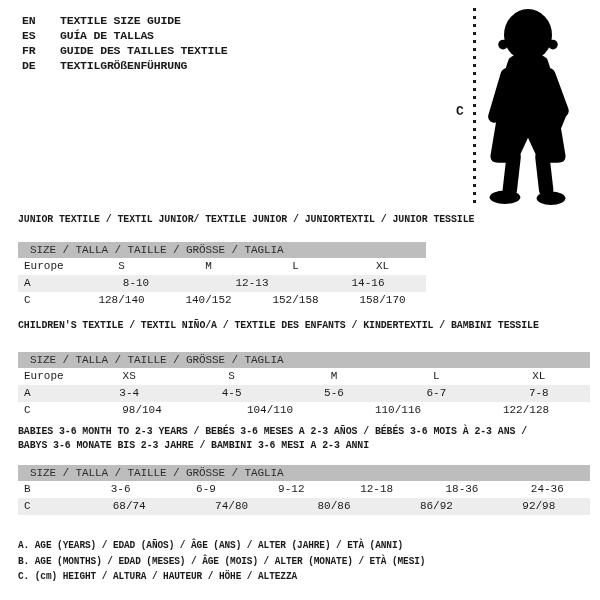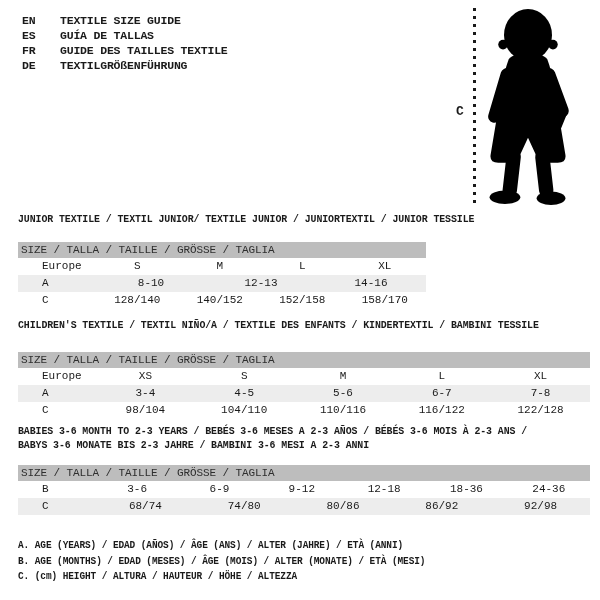--- a/index.html
+++ b/index.html
@@ -23,28 +23,28 @@
   .tablock{position:absolute;left:18px;}
   #table-0{top:213px;--tw:408px;}
   #table-1{top:319px;--tw:572px;}
   #table-2{top:425px;--tw:572px;}
   .table-title{
     font-weight:bold;font-size:11px;line-height:13.5px;white-space:nowrap;
     transform:scaleX(0.9);transform-origin:0 0;letter-spacing:-0.1px;
   }
   .size-bar{
     width:var(--tw);margin-top:15px;background:var(--bar,#bdbdbd);
-    font-size:11px;line-height:16px;padding-left:3px;box-sizing:border-box;
+    font-size:11px;line-height:16px;padding-left:12px;box-sizing:border-box;
     color:#2e2e2e;white-space:nowrap;letter-spacing:-0.1px;
   }
   #table-1 .size-bar{margin-top:19px;}
   #table-2 .size-bar{margin-top:13px;}
   .trow{width:var(--tw);display:flex;line-height:17px;font-size:11px;}
   .trow.shaded{background:var(--alt,#ededed);}
-  .lbl{width:60px;padding-left:6px;box-sizing:border-box;white-space:nowrap;margin-left:18px;}
+  .lbl{width:60px;padding-left:6px;box-sizing:border-box;white-space:nowrap;}
   .cell{flex:1;text-align:center;white-space:nowrap;}
   
   .notes{position:absolute;left:18px;top:538px;}
   .note{
     font-weight:bold;font-size:10.5px;line-height:15.5px;white-space:nowrap;
     transform:scaleX(0.9);transform-origin:0 0;letter-spacing:-0.1px;
   }
 </style>
 </head>
 <body>
@@ -131,21 +131,20 @@
         <div class="cell">4-5</div>
         <div class="cell">5-6</div>
         <div class="cell">6-7</div>
         <div class="cell">7-8</div>
       </div>
       <div class="trow">
         <div class="lbl">C</div>
         <div class="cell">98/104</div>
         <div class="cell">104/110</div>
         <div class="cell">110/116</div>
-        <div class="cell">116/122</div>
         <div class="cell">122/128</div>
       </div>
     </section>
   <section class="tablock" id="table-2">
       <div class="table-title">BABIES 3-6 MONTH TO 2-3 YEARS / BEBÉS 3-6 MESES A 2-3 AÑOS / BÉBÉS 3-6 MOIS À 2-3 ANS /</div>
       <div class="table-title">BABYS 3-6 MONATE BIS 2-3 JAHRE / BAMBINI 3-6 MESI A 2-3 ANNI</div>
       <div class="size-bar">SIZE / TALLA / TAILLE / GRÖSSE / TAGLIA</div>
       <div class="trow">
         <div class="lbl">B</div>
         <div class="cell">3-6</div>

